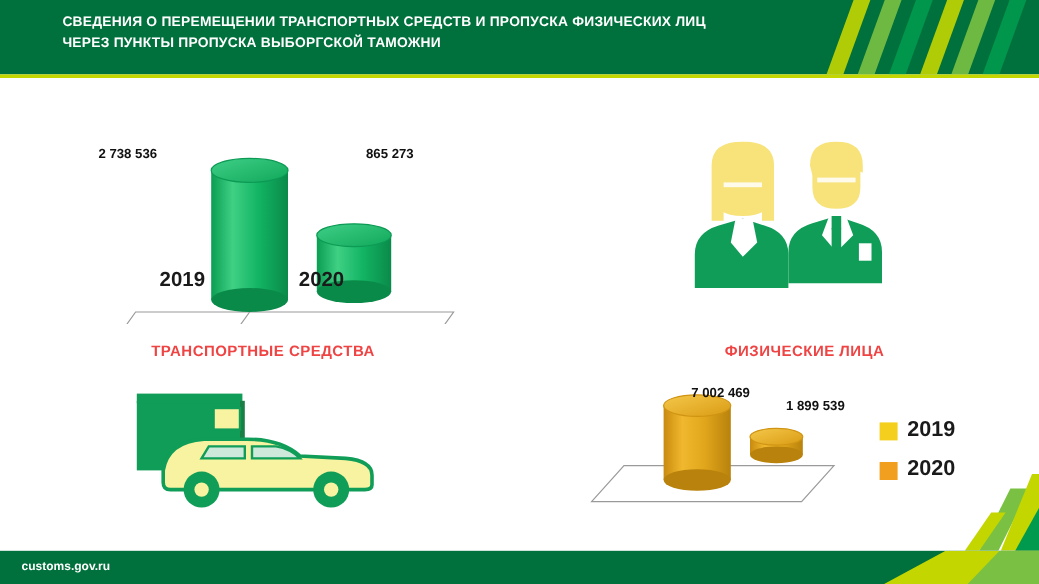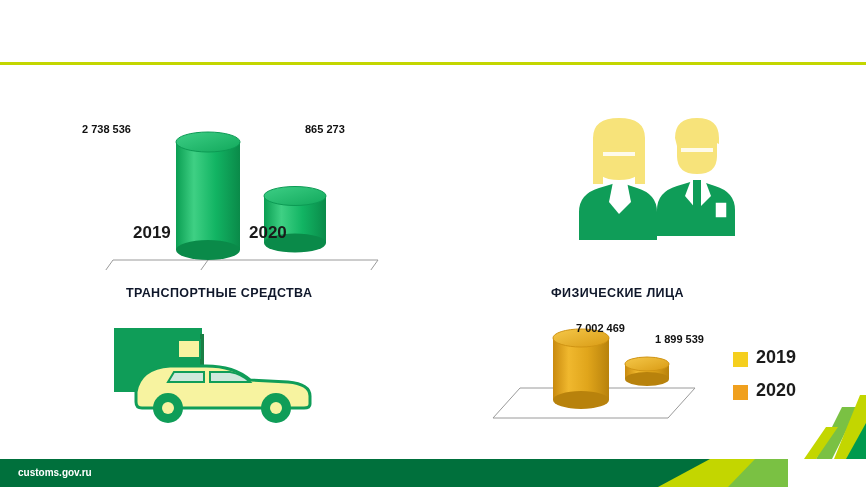--- a/index.html
+++ b/index.html
@@ -64,21 +64,21 @@
     left: 0; top: 62px;
     width: 866px;
     height: 3px;
     background: #c3d600;
   }
 
   
   .footer {
     position: absolute;
     left: 0; bottom: 0;
-    width: 788px;
+    width: 866px;
     height: 28px;
     background: #00703c;
   }
   .footer-url {
     position: absolute;
     left: 18px;
     top: 8px;
     color: #ffffff;
     font-size: 10px;
     font-weight: bold;
@@ -124,40 +124,52 @@
     position: absolute;
     font-size: 17px;
     font-weight: bold;
     color: #1a1a1a;
   }
   .section-caption {
     position: absolute;
     font-size: 12.5px;
     font-weight: bold;
     letter-spacing: .4px;
-    color: #0f172a;
+    color: #ef4444;
     white-space: nowrap;
   }
   .legend-label {
     position: absolute;
     font-size: 18px;
     font-weight: bold;
     color: #1a1a1a;
   }
   .legend-swatch {
     position: absolute;
     width: 15px;
     height: 15px;
   }
 </style>
 </head>
 <body>
 
 <div class="slide">
 
+  <div class="header">
+    <div class="header-accent a1"></div>
+    <div class="header-accent a2"></div>
+    <div class="header-accent a3"></div>
+    <div class="header-accent a4"></div>
+    <div class="header-accent a5"></div>
+    <div class="header-accent a6"></div>
+    <div class="header-title">
+      <span>СВЕДЕНИЯ О ПЕРЕМЕЩЕНИИ ТРАНСПОРТНЫХ СРЕДСТВ И ПРОПУСКА ФИЗИЧЕСКИХ ЛИЦ</span>
+      <span class="line2">ЧЕРЕЗ ПУНКТЫ ПРОПУСКА ВЫБОРГСКОЙ ТАМОЖНИ</span>
+    </div>
+  </div>
   <div class="header-rule"></div>
 
   <svg width="360" height="160" style="position:absolute;left:68px;top:110px;">
 
     <polygon points="38,190 38,190 38,190" fill="none"></polygon>
     <polygon points="45,90 310,90 290,118 25,118" transform="translate(0,60)" fill="#ffffff" stroke="#9a9a9a" stroke-width="1"></polygon>
 
     <line x1="140" y1="150" x2="120" y2="178" stroke="#9a9a9a" stroke-width="1"></line>
 
     <g>
@@ -239,21 +251,21 @@
     <g>
       <path d="M14 122 L14 94 Q14 76 34 70 L54 64 L72 70 Q92 76 92 94 L92 122 Z" fill="#0f9d58"></path>
       <path d="M48 64 L62 64 L66 84 L54 96 L44 84 Z" fill="#ffffff"></path>
 
       <path d="M30 24 Q30 4 54 4 Q78 4 78 24 L78 44 Q78 62 54 62 Q30 62 30 44 Z" fill="#f7e37a"></path>
       <path d="M28 20 Q28 0 54 0 Q80 0 80 20 L80 66 L70 66 L70 26 Q54 34 38 26 L38 66 L28 66 Z" fill="#f7e37a"></path>
       <rect x="38" y="34" width="32" height="4" fill="#ffffff" opacity="0.85"></rect>
     </g>
   </svg>
 
-  <div class="section-caption" style="left:551px;top:286px;">ФИЗИЧЕСКИЕ ЛИЦА</div>
+  <div class="section-caption" style="left:604px;top:286px;">ФИЗИЧЕСКИЕ ЛИЦА</div>
 
   <svg width="260" height="130" style="position:absolute;left:480px;top:310px;">
 
     <polygon points="40,78 215,78 188,108 13,108" fill="#ffffff" stroke="#9a9a9a" stroke-width="1"></polygon>
 
     <g>
       <rect x="73" y="28" width="56" height="62" fill="url(#gGold)"></rect>
       <ellipse cx="101" cy="90" rx="28" ry="9" fill="#b8820c"></ellipse>
       <ellipse cx="101" cy="28" rx="28" ry="9" fill="url(#gGoldTop)" stroke="#d09413" stroke-width="1"></ellipse>
     </g>

